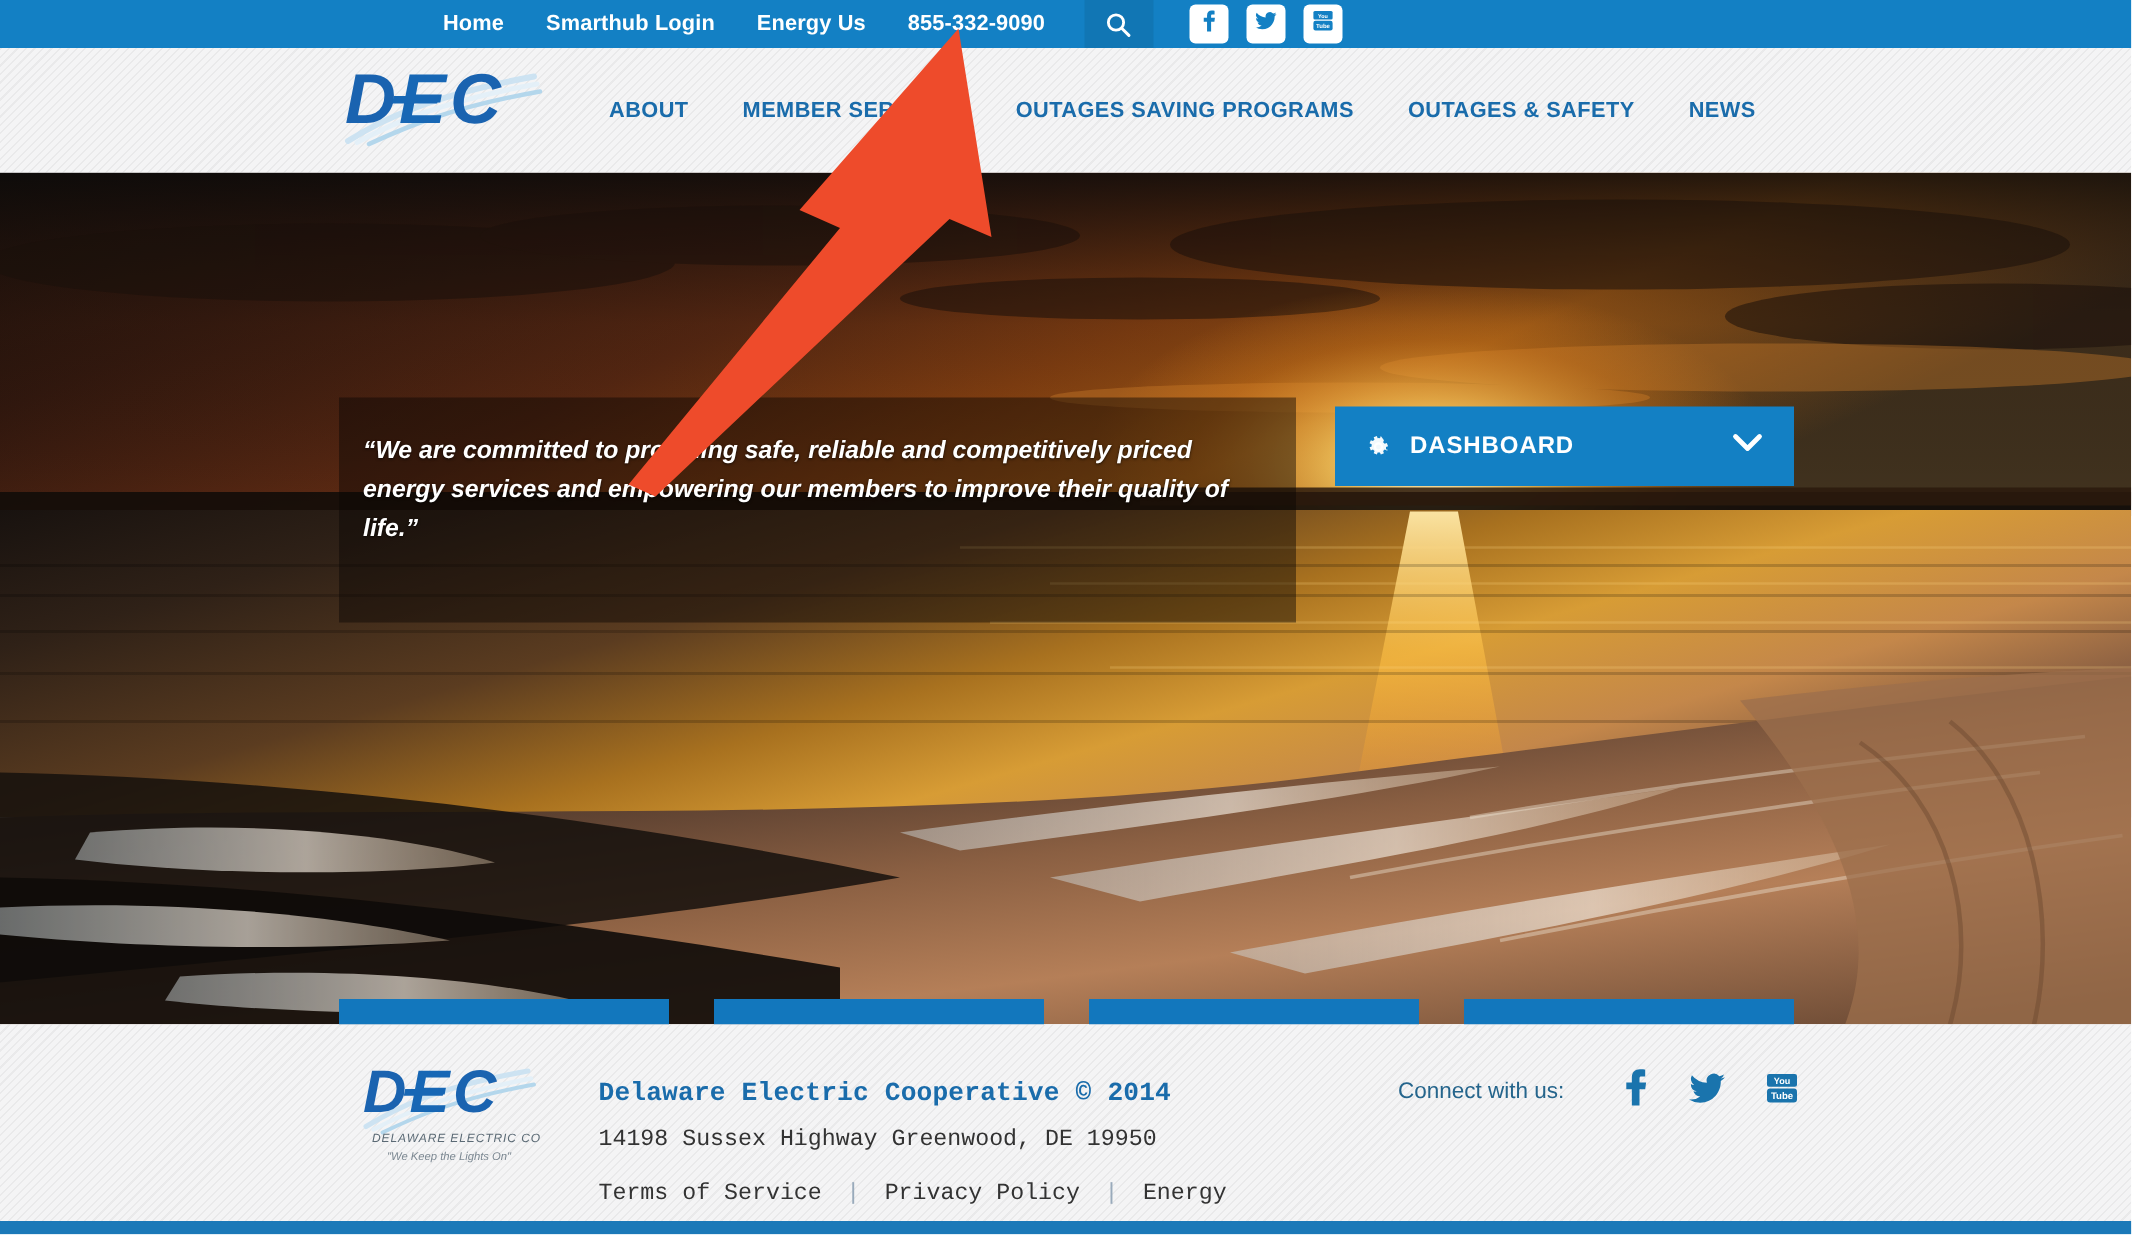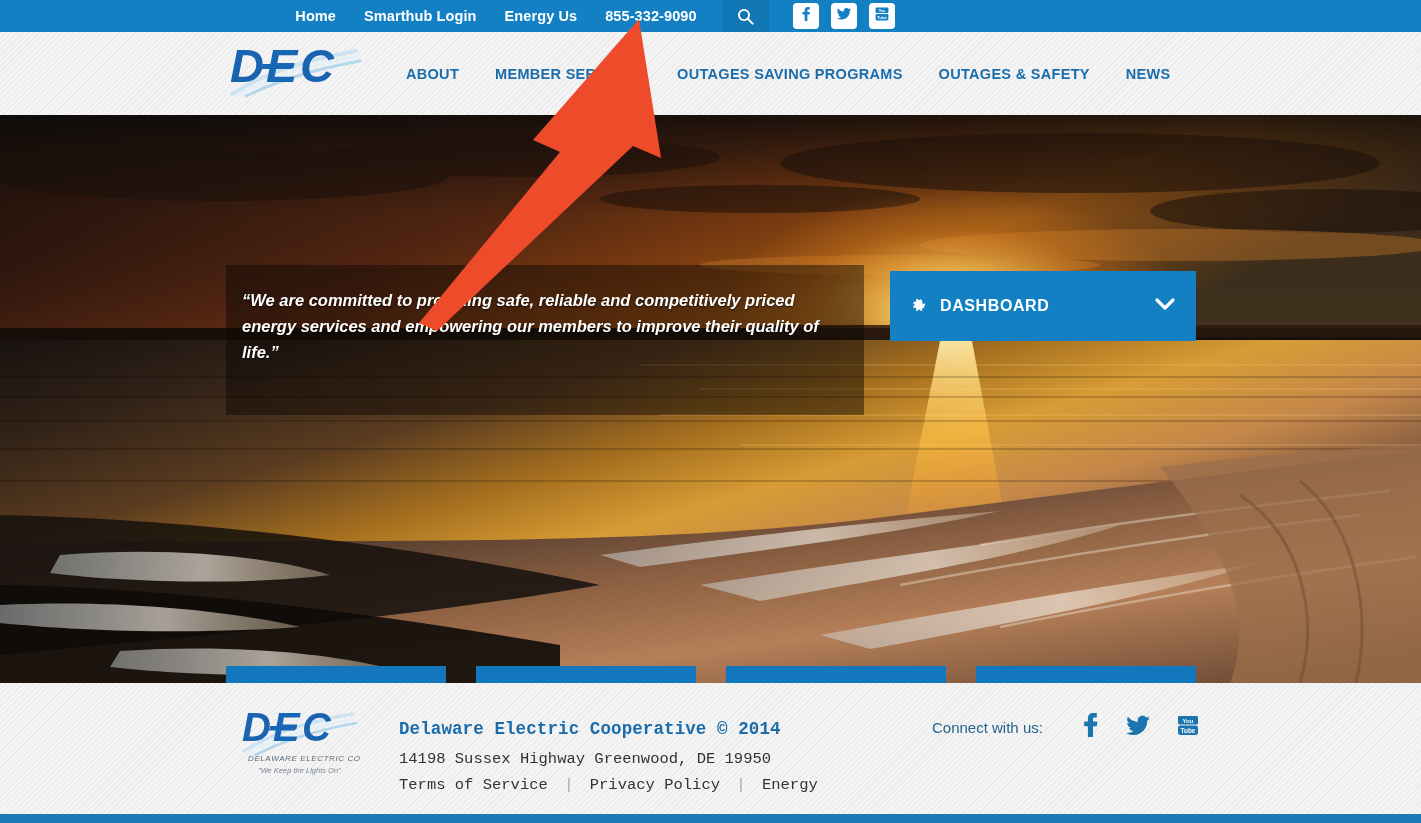--- a/index.html
+++ b/index.html
@@ -67,21 +67,21 @@
     position:absolute; left:226px; top:150px; width:638px; height:150px;
     background:rgba(10,6,4,0.46);
     padding:22px 22px 0 16px;
   }
   #quote-text{
     color:#ffffff; font-size:16.5px; line-height:26px; font-style:italic;
     font-weight:600; text-shadow:0 1px 2px rgba(0,0,0,.7);
   }
 
   #dashboard-btn{
-    position:absolute; left:890px; top:156px; width:306px; height:70px;
+    position:absolute; left:890px; top:156px; width:306px; height:53px;
     background:#1380c4; display:flex; align-items:center;
     padding:0 20px; cursor:pointer;
   }
   #dashboard-btn .gear{ margin-right:12px; display:flex; }
   #dashboard-label{ color:#fff; font-size:16px; font-weight:600; letter-spacing:.6px; flex:1; }
 
   
   #cards{ position:absolute; left:226px; top:551px; width:970px; height:122px; }
   .card{
     position:absolute; top:0; width:220px; height:122px;
@@ -95,21 +95,21 @@
 
   
   #footer{
     position:absolute; left:0; top:683px; width:1421px; height:131px;
   }
   #footer-logo{ position:absolute; left:240px; top:20px; width:120px; height:80px; }
   #footer-text{ position:absolute; left:399px; top:36px;font-family:Liberation Mono, monospace; }
   #footer-company{
     color:#1a6cab; font-size:17.5px; font-weight:bold; letter-spacing:.1px; margin-bottom:11px;
   }
-  #footer-address{ color:#333; font-size:15.5px; margin-bottom:8px; }
+  #footer-address{ color:#333; font-size:15.5px; margin-bottom:18px; }
   #footer-links{ color:#333; font-size:15.5px; }
   #footer-links a{ color:#333; text-decoration:none; }
   .sep{ color:#9ab; margin:0 7px; }
   #connect{ position:absolute; left:932px; top:712px; display:flex; align-items:center; }
   #connect-label{ color:#25658c; font-size:15px; margin-right:38px; }
   #foot-social{ display:flex; align-items:center; gap:24px; }
 
   #bottombar{ position:absolute; left:0; top:814px; width:1421px; height:9px; background:#1b79b8; }
 
   

